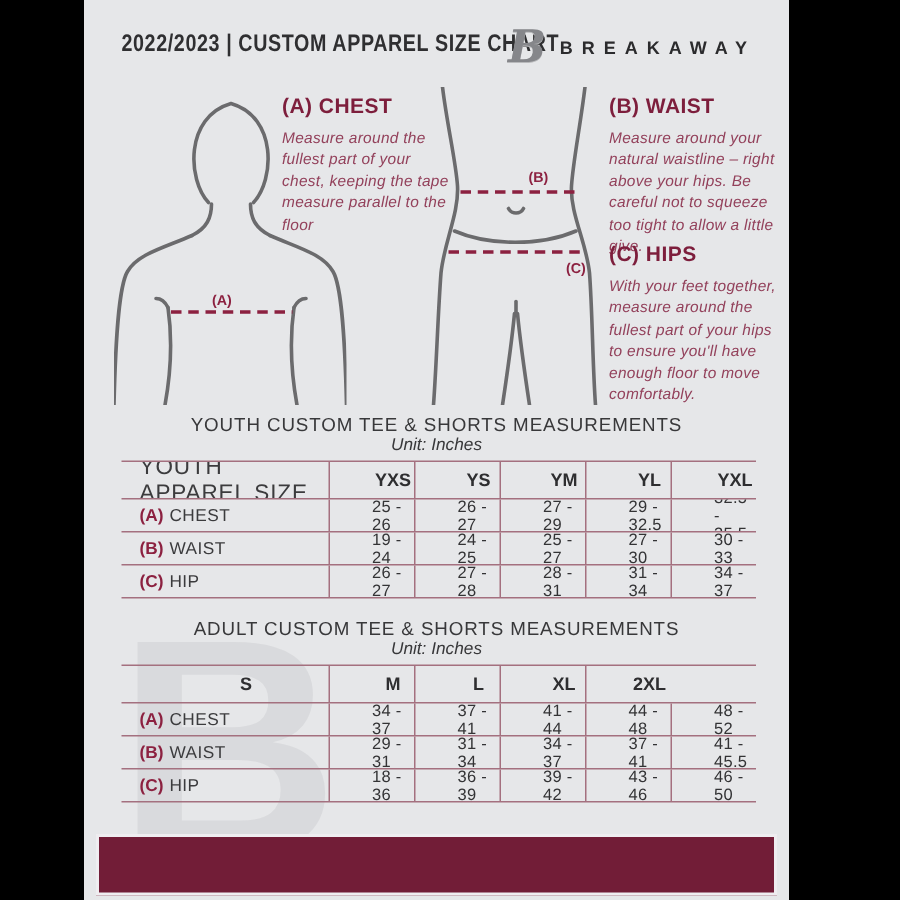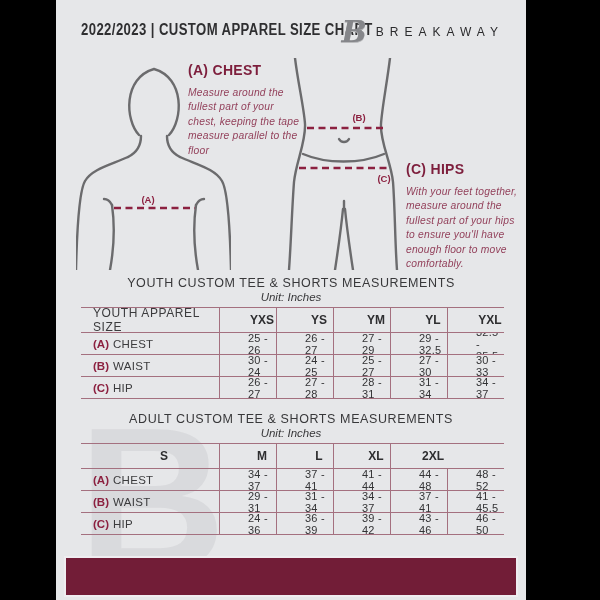--- a/index.html
+++ b/index.html
@@ -16,21 +16,21 @@
     position:absolute; left:25px; top:21px; font-weight:bold; font-size:16px;
     color:#2f2f31; letter-spacing:.5px; white-space:nowrap;
     transform:scaleX(.82); transform-origin:left top;
   }
   .brand { position:absolute; top:17px; right:22px; display:flex; align-items:center; gap:9px; }
   .logo-b {
     font-family:"DejaVu Serif", serif; font-style:italic; font-weight:bold;
     font-size:30px; line-height:30px; color:#85868a;
     text-shadow:0 1px 0 #b9babc;
   }
-  .brand-name { font-weight:normal; font-size:12px; letter-spacing:6px; color:#2b2b2d; }
+  .brand-name { font-weight:bold; font-size:12px; letter-spacing:6px; color:#2b2b2d; }
 
   
   .fig { position:absolute; }
   .fig path { fill:none; stroke:#6b6b6d; stroke-width:2.4; stroke-linecap:round; }
   .fig .dash { stroke:#8c2140; stroke-width:2.4; stroke-dasharray:7 4.5; }
   .fig text { font-family:"Liberation Sans",sans-serif; font-size:9.5px; font-weight:bold; fill:#8c2140; }
 
   
   .guide-block { position:absolute; }
   .guide-heading { font-size:14px; font-weight:bold; color:#7d1e3c; letter-spacing:.3px; }
@@ -47,21 +47,21 @@
 
   
   .size-table { position:absolute; left:25px; width:423px; border-top:1.5px solid #a4707f; z-index:1; }
   .t-row { display:grid; grid-template-columns:138px 57px 57px 57px 57px 57px;
     border-bottom:1.5px solid #a4707f; }
   .t-row.head { height:24px; }
   .t-row.data { height:21px; }
   .t-cell { display:flex; align-items:center; justify-content:center; overflow:hidden;padding-left:28px; }
   .t-cell + .t-cell { border-left:1.5px solid #a4707f; }
   .t-cell.lbl { justify-content:flex-start; padding-left:12px; }
-  .size-col-label { font-size:12px; color:#3b3b3d; letter-spacing:.6px; }
+  .size-col-label { font-size:15px; color:#3b3b3d; letter-spacing:.6px; }
   .col-head { font-size:12px; font-weight:bold; color:#2e2e30; }
   .row-label { font-size:11.5px; color:#3b3b3d; letter-spacing:.3px; }
   .row-prefix { font-weight:bold; color:#8c2140; margin-right:4px; font-size:11.5px; }
   .cell-val { font-size:11px; color:#333335; letter-spacing:.2px; }
 
   
   .watermark {
     position:absolute; left:22px; top:412px; z-index:0;
     font-size:205px; font-weight:bold; line-height:.85;
     color:rgba(105,105,118,.10); pointer-events:none;
@@ -108,20 +108,24 @@
       <line class="dash" x1="26" y1="70" x2="104" y2="70"></line>
       <line class="dash" x1="18" y1="110" x2="110" y2="110"></line>
       <text x="78" y="63" text-anchor="middle">(B)</text>
       <text x="103" y="124" text-anchor="middle">(C)</text>
     </svg>
 
     <div class="guide-block" style="left:132px; top:62px; width:112px;">
       <div class="guide-heading">(A) CHEST</div>
       <div class="guide-text">Measure around the fullest part of your chest, keeping the tape measure parallel to the floor</div>
     </div>
+    <div class="guide-block" style="left:350px; top:62px; width:116px;">
+      <div class="guide-heading">(B) WAIST</div>
+      <div class="guide-text">Measure around your natural waistline – right above your hips. Be careful not to squeeze too tight to allow a little give.</div>
+    </div>
     <div class="guide-block" style="left:350px; top:161px; width:118px;">
       <div class="guide-heading">(C) HIPS</div>
       <div class="guide-text">With your feet together, measure around the fullest part of your hips to ensure you'll have enough floor to move comfortably.</div>
     </div>
 
     <div class="watermark">B</div>
 
     <div class="sec-title" style="top:276px;">YOUTH CUSTOM TEE &amp; SHORTS MEASUREMENTS</div>
     <div class="sec-unit" style="top:291px;">Unit: Inches</div>
 
@@ -166,21 +170,21 @@
         <div class="t-cell">
             <span class="cell-val">32.5 - 35.5</span>
           </div>
       </div>
       <div class="t-row data">
         <div class="t-cell lbl">
             <span class="row-prefix">(B)</span>
             <span class="row-label">WAIST</span>
           </div>
         <div class="t-cell">
-            <span class="cell-val">30 - 24</span>
+            <span class="cell-val">19 - 24</span>
           </div>
         <div class="t-cell">
             <span class="cell-val">24 - 25</span>
           </div>
         <div class="t-cell">
             <span class="cell-val">25 - 27</span>
           </div>
         <div class="t-cell">
             <span class="cell-val">27 - 30</span>
           </div>
@@ -273,21 +277,21 @@
         <div class="t-cell">
             <span class="cell-val">41 - 45.5</span>
           </div>
       </div>
       <div class="t-row data">
         <div class="t-cell lbl">
             <span class="row-prefix">(C)</span>
             <span class="row-label">HIP</span>
           </div>
         <div class="t-cell">
-            <span class="cell-val">24 - 36</span>
+            <span class="cell-val">18 - 36</span>
           </div>
         <div class="t-cell">
             <span class="cell-val">36 - 39</span>
           </div>
         <div class="t-cell">
             <span class="cell-val">39 - 42</span>
           </div>
         <div class="t-cell">
             <span class="cell-val">43 - 46</span>
           </div>

